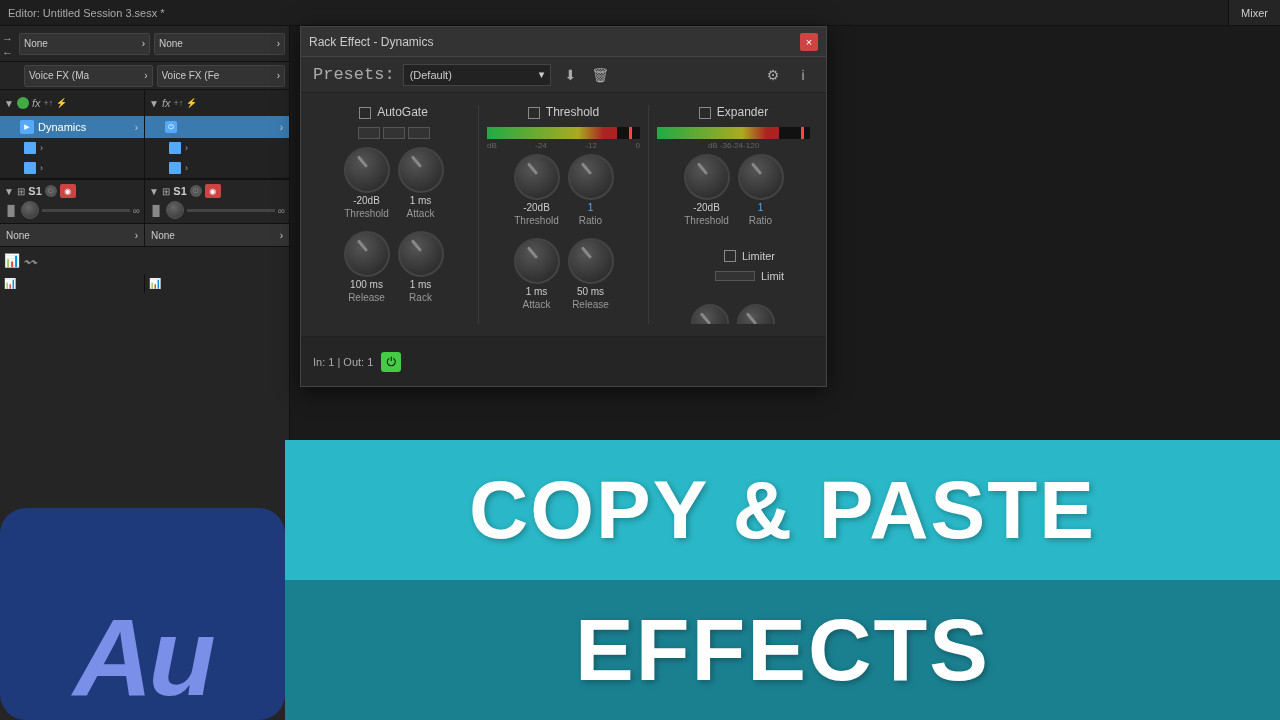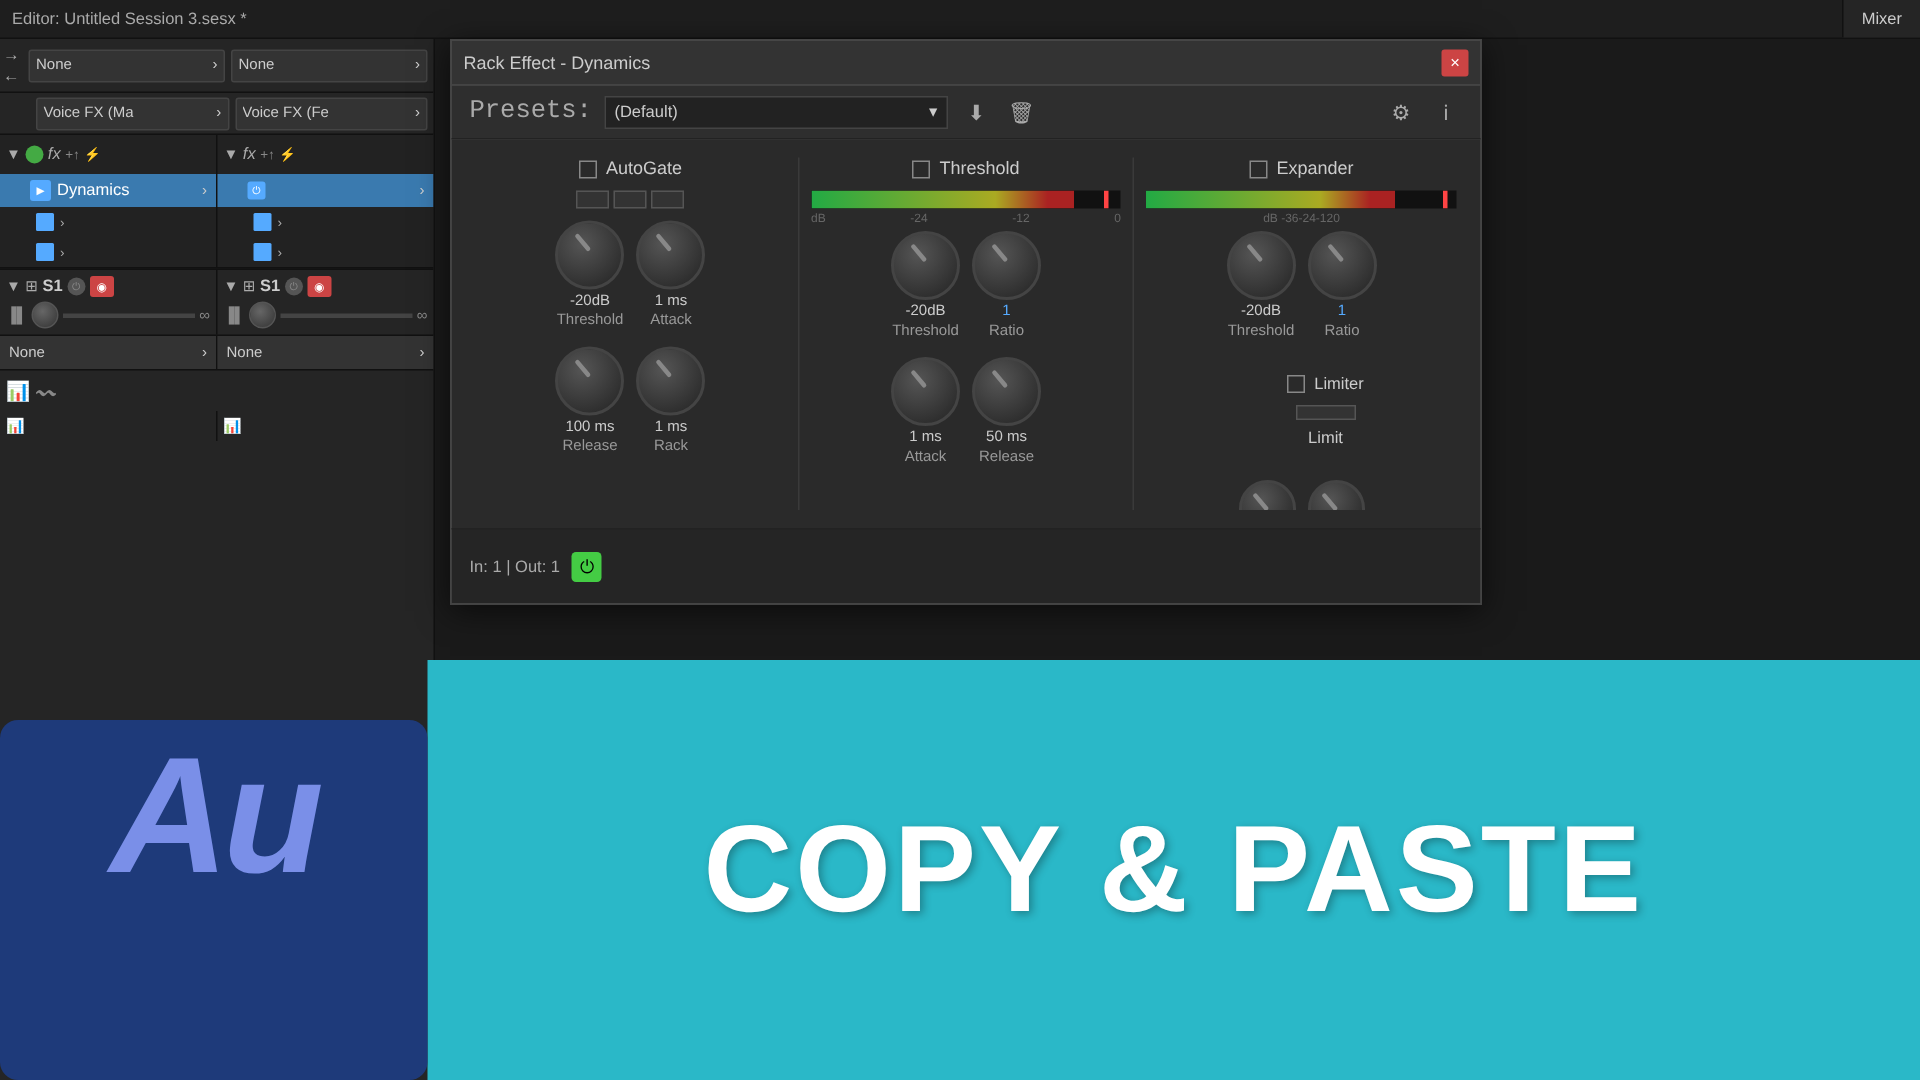--- a/index.html
+++ b/index.html
@@ -147,22 +147,22 @@
       display: flex;
       align-items: center;
       gap: 4px;
     }
 
     
     .rack-window {
       position: absolute;
       top: 26px;
       left: 300px;
-      width: 688px;
-      background: #737373;
+      width: 527px;
+      background: #86efac;
       border: 1px solid #444;
       box-shadow: 0 4px 20px rgba(0,0,0,0.6);
       z-index: 20;
     }
     .rack-titlebar {
       height: 30px;
       background: #333;
       display: flex;
       align-items: center;
       padding: 0 8px;
@@ -382,25 +382,25 @@
       letter-spacing: 2px;
       text-shadow: 2px 2px 6px rgba(0,0,0,0.3);
     }
 
     
     .au-logo {
       position: absolute;
       bottom: 0;
       left: 0;
       width: 285px;
-      height: 240px;
+      height: 212px;
       background: #1e3a7a;
-      border-radius: 12px;
-      display: flex;
-      align-items: flex-start;
+      border-radius: 26px;
+      display: flex;
+      align-items: flex-end;
       justify-content: center;
       z-index: 35;
     }
     .au-text {
       color: #7a8fe8;
       font-size: 110px;
       font-weight: 900;
       font-style: italic;
       letter-spacing: -4px;
     }
@@ -766,21 +766,21 @@
           <span class="knob-value">1</span>
           <span class="knob-label">Ratio</span>
         </div>
       </div>
 
       <div class="limiter-section" style="margin-top:12px;">
         <div class="limiter-row">
           <div class="dyn-checkbox"></div>
           <span class="limiter-label">Limiter</span>
         </div>
-        <div class="limiter-row" style="margin-top:4px;flex-direction:column;">
+        <div class="limiter-row" style="margin-top:4px;">
           <div class="limiter-bar"></div>
           <span class="limiter-value">Limit</span>
         </div>
 
         <div style="display:flex; gap:8px; margin-top:8px; overflow:hidden; height:30px;">
           <div class="knob" style="width:38px; height:38px; margin-top:10px;"></div>
           <div class="knob" style="width:38px; height:38px; margin-top:10px;"></div>
         </div>
       </div>
     </div>
@@ -795,13 +795,16 @@
 </div>
 
 <div class="au-logo">
   <span class="au-text">Au</span>
 </div>
 
 <div class="overlay-banner">
   <div class="banner-top">
     <span class="banner-text-top">COPY &amp; PASTE</span>
   </div>
+  <div class="banner-bottom">
+    <span class="banner-text-bottom">EFFECTS</span>
+  </div>
 </div>
 
 </body></html>

